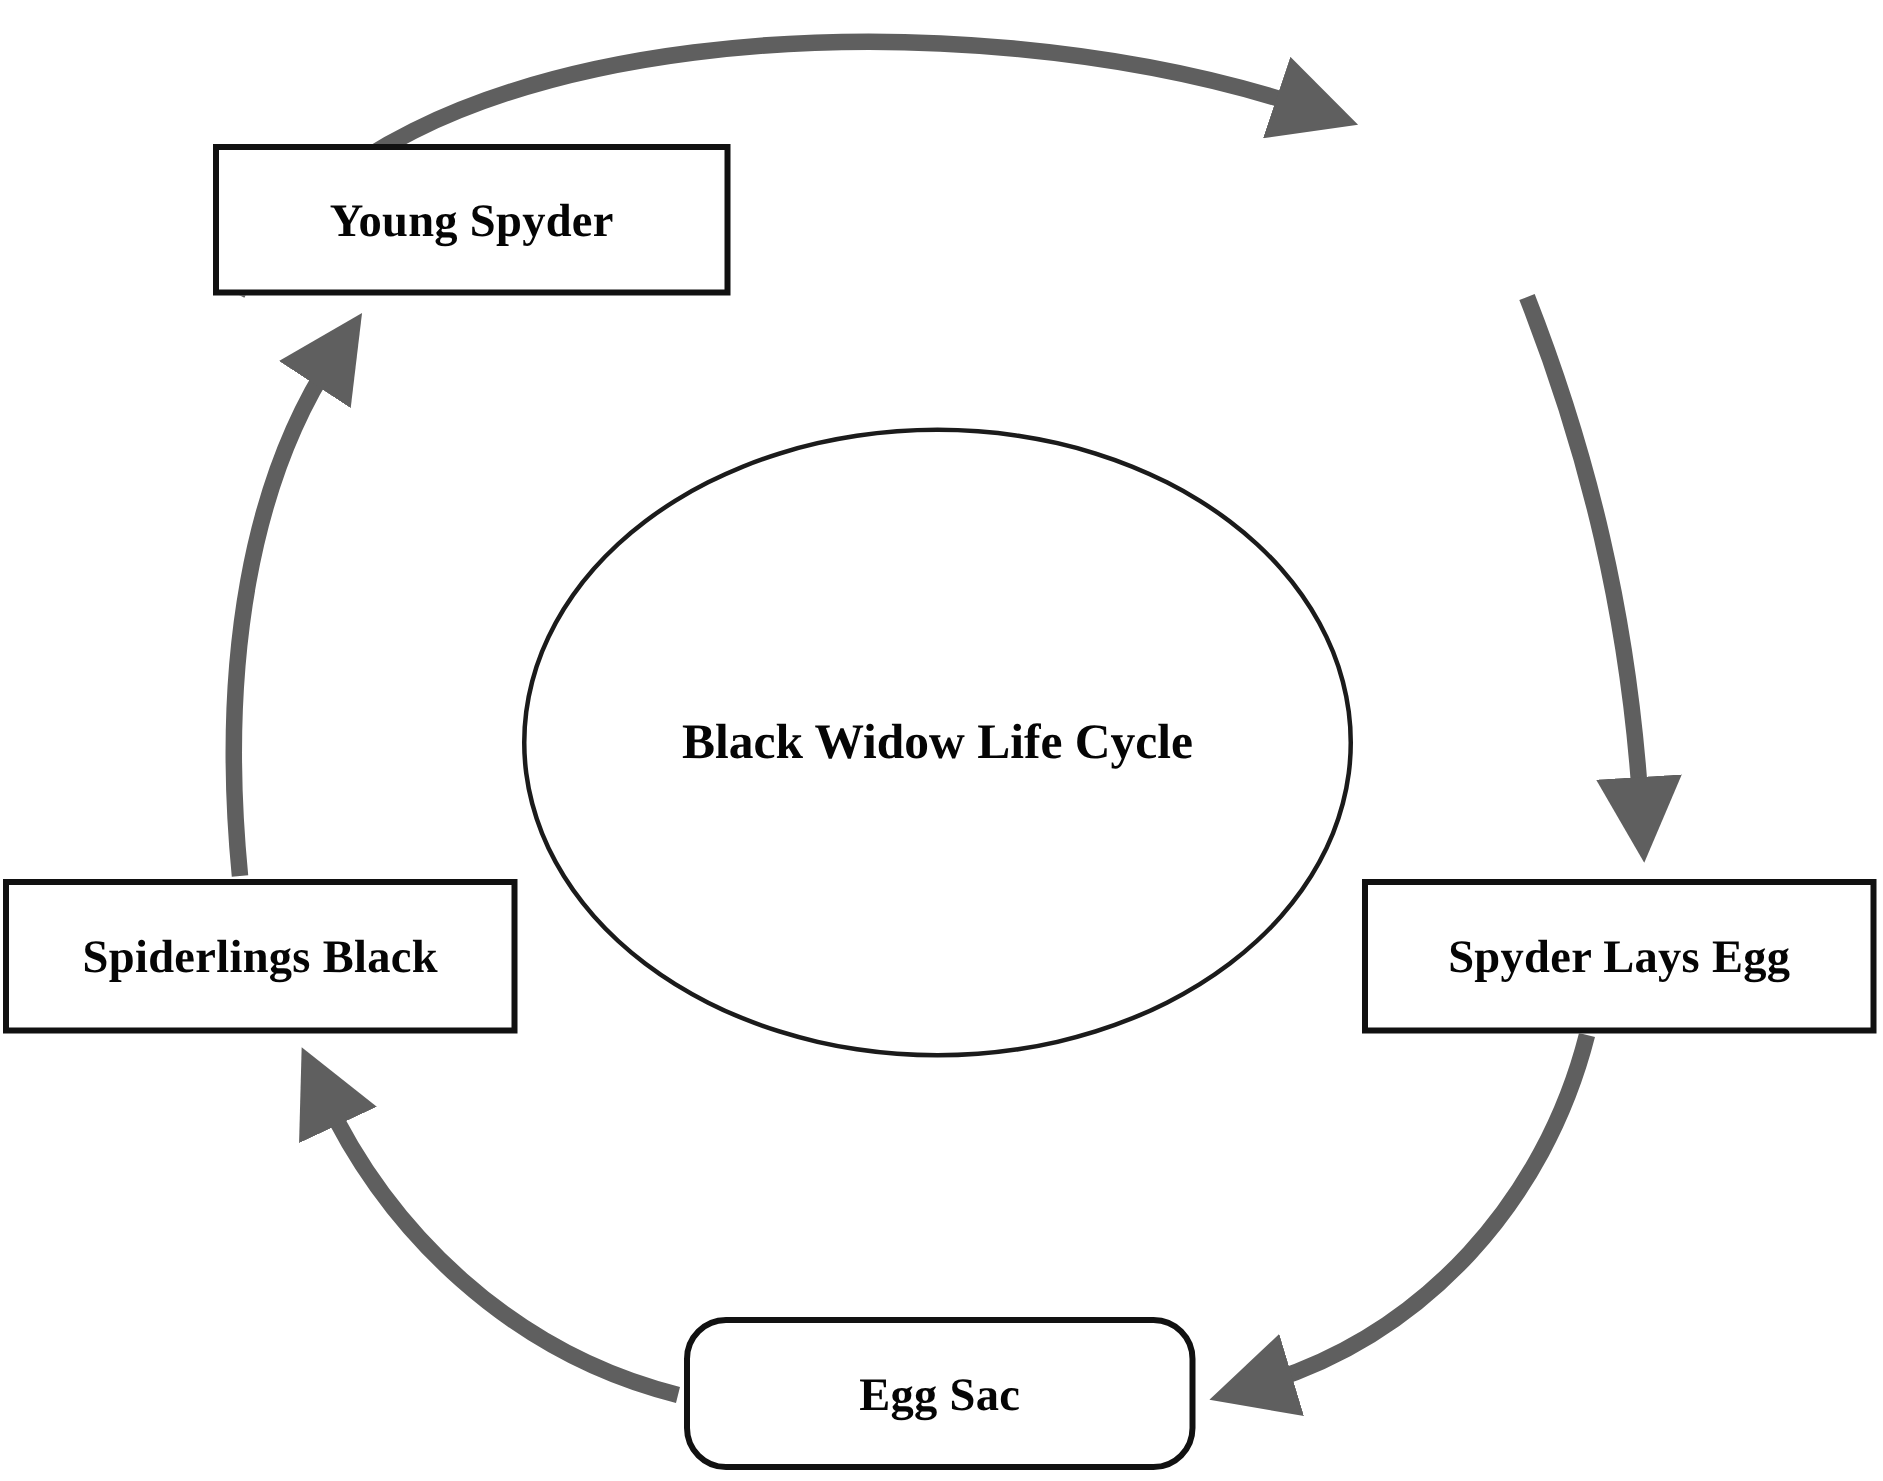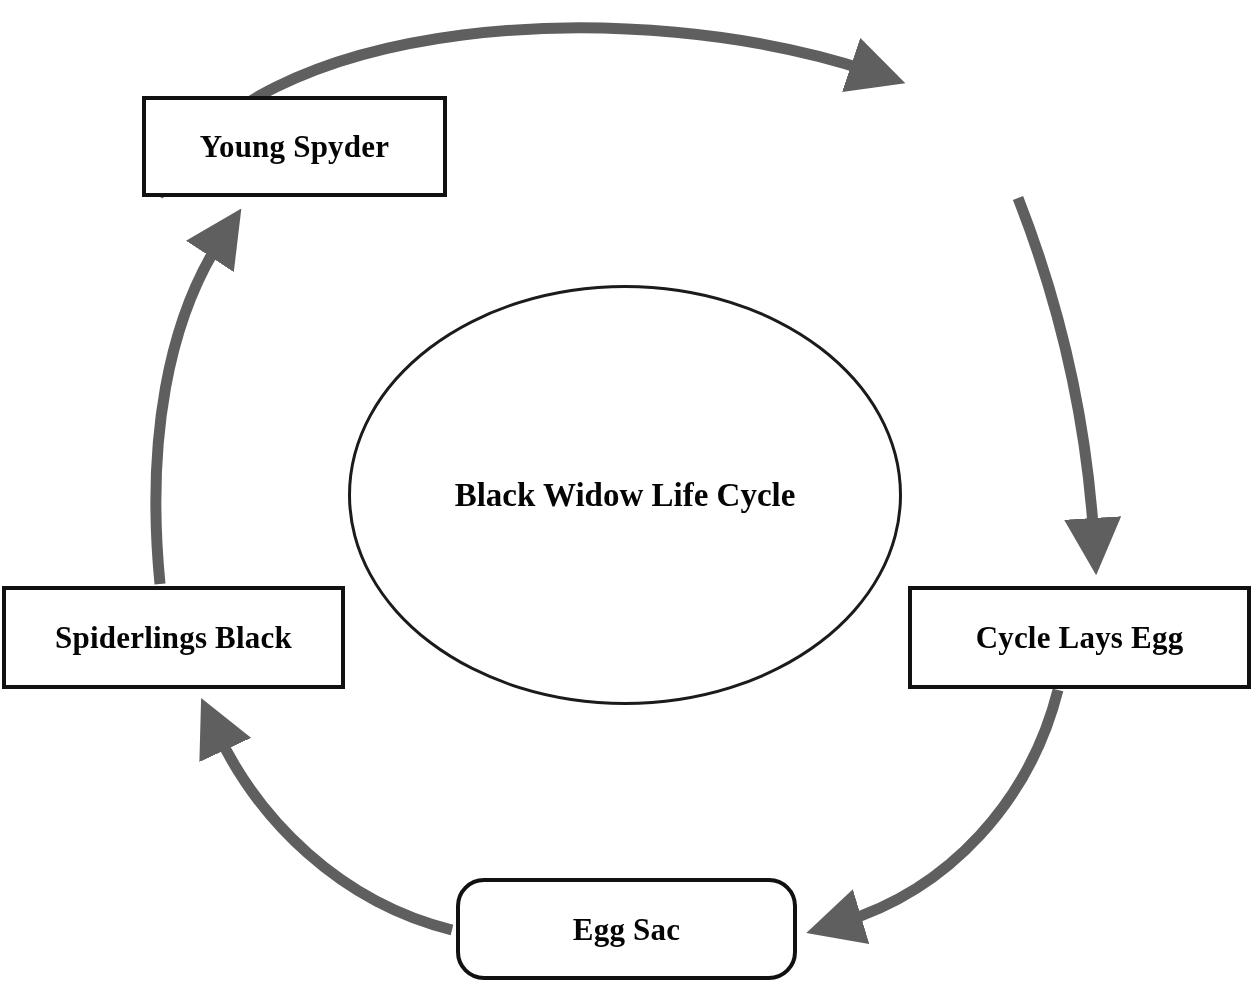--- a/index.html
+++ b/index.html
@@ -56,21 +56,21 @@
   }
   #hub-label {
     font-family: "Liberation Serif", "DejaVu Serif", serif;
     font-weight: bold;
     font-size: 33px;
     color: #050505;
     white-space: nowrap;
     line-height: 1;
   }
   
-  #node-young   { left: 142px; top: 96px;  width: 305px; height: 101px; }
+  #node-young   { left: 142px; top: 96px;  width: 345px; height: 101px; }
   #node-adult   { left: 775px; top: 95px;  width: 341px; height: 102px; }
   #node-lays    { left: 908px; top: 586px; width: 343px; height: 103px; }
   #node-eggsac  { left: 456px; top: 878px; width: 341px; height: 102px; border-radius: 28px; }
   #node-hatch   { left: 2px;   top: 586px; width: 343px; height: 103px; }
   #hub          { left: 348px; top: 285px; width: 554px; height: 420px; }
 </style>
 </head>
 <body>
 
 <div id="stage">
@@ -106,21 +106,21 @@
   <div id="hub">
     <span id="hub-label">Black Widow Life Cycle</span>
   </div>
 
   <div class="node" id="node-young">
     <span class="node-label">Young Spyder</span>
   </div>
 
 
   <div class="node" id="node-lays">
-    <span class="node-label">Cycle Lays Egg</span>
+    <span class="node-label">Spyder Lays Egg</span>
   </div>
 
   <div class="node" id="node-eggsac">
     <span class="node-label">Egg Sac</span>
   </div>
 
   <div class="node" id="node-hatch">
     <span class="node-label">Spiderlings Black</span>
   </div>
 

